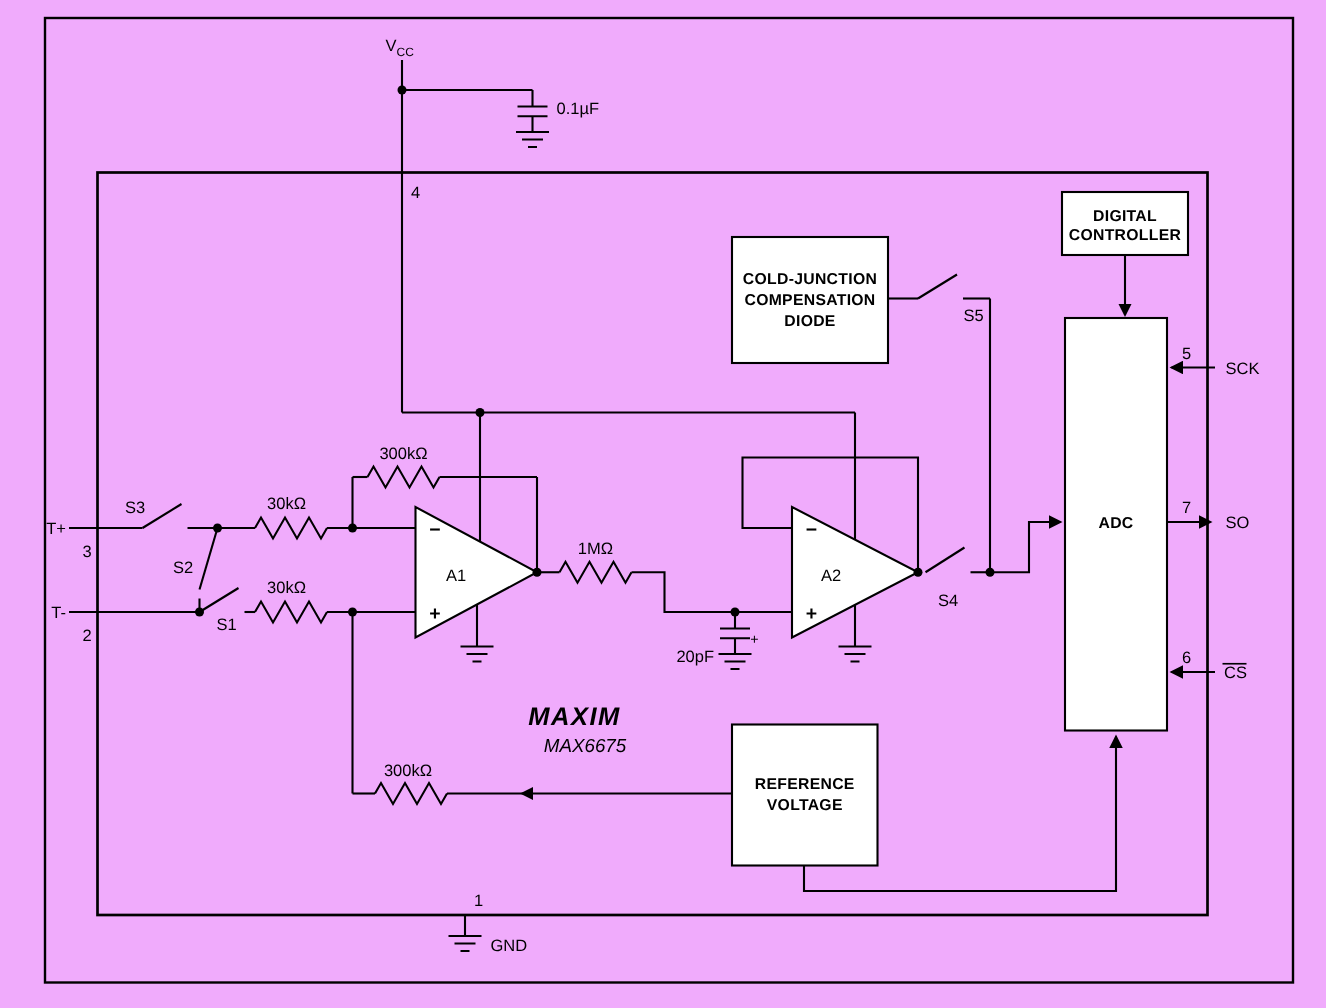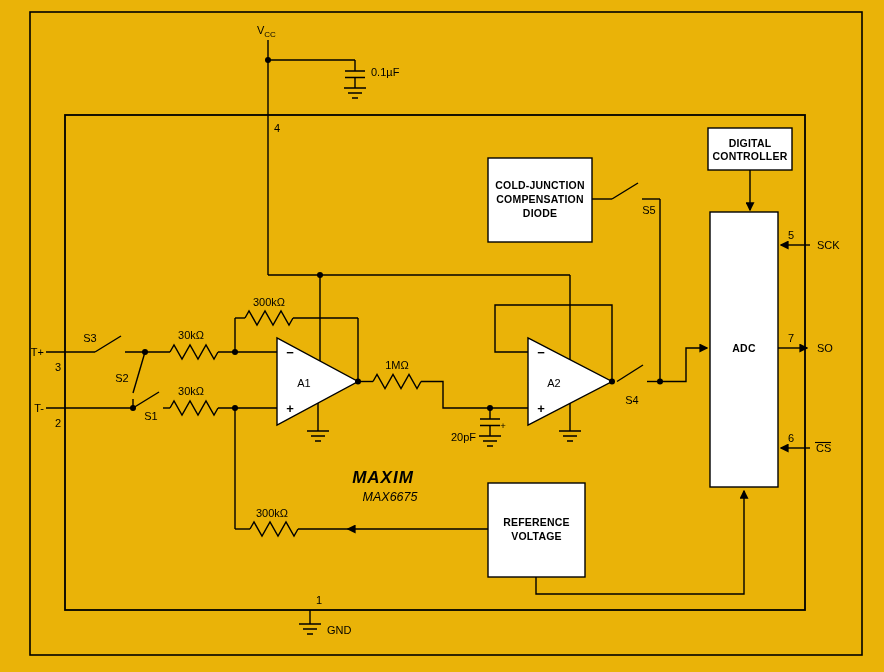--- a/index.html
+++ b/index.html
@@ -1,17 +1,17 @@
 <!DOCTYPE html>
 <html><head>
 <meta charset="utf-8">
 <title>Diagram</title>
 <style>
   html,body{margin:0;padding:0;background:#fff;}
-  .page{width:884px;height:672px;background:#eab308;position:relative;overflow:hidden;
+  .page{width:884px;height:672px;background:#f0abfc;position:relative;overflow:hidden;
         font-family:"Liberation Sans",sans-serif;}
   svg text{fill:#000;font-family:"Liberation Sans",sans-serif;}
   .w{stroke:#000;stroke-width:1.4;fill:none;}
   .frame{stroke:#000;stroke-width:1.6;fill:none;}
   .ic{stroke:#000;stroke-width:1.8;fill:none;}
   .box{stroke:#000;stroke-width:1.4;fill:#fff;}
   .dot{fill:#000;stroke:none;}
   .lbl{font-size:11px;}
   .pin{font-size:11px;}
   .sub{font-size:8px;}

